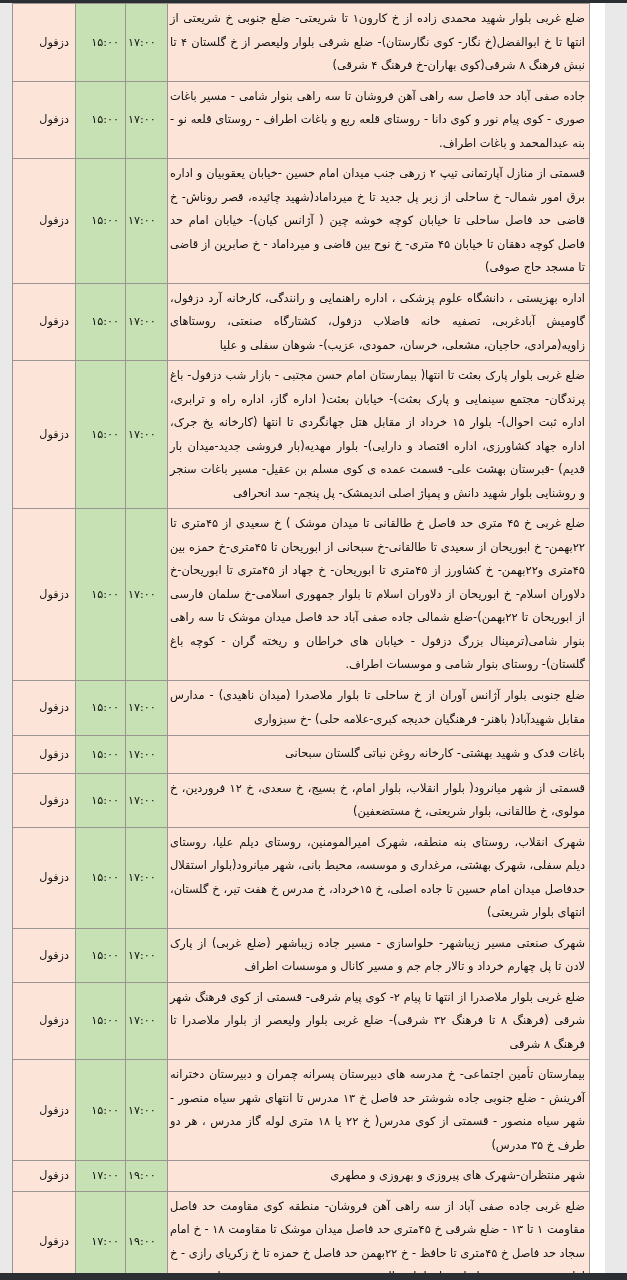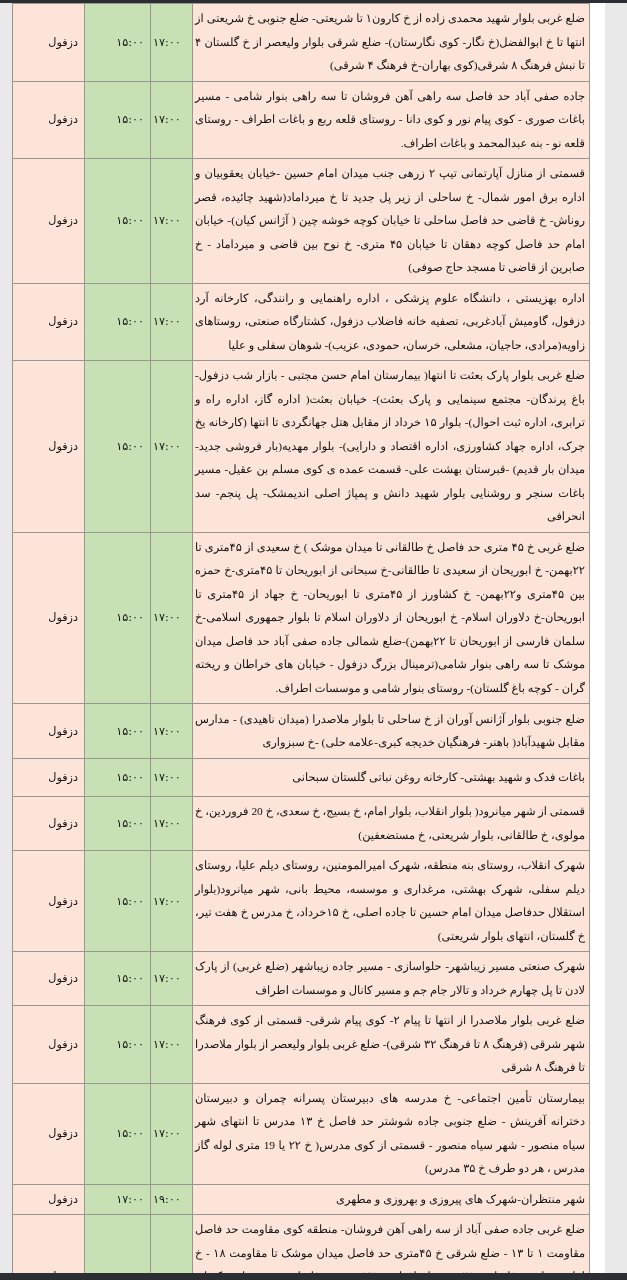--- a/index.html
+++ b/index.html
@@ -16,26 +16,26 @@
     border-collapse:collapse; table-layout:fixed;
     direction:ltr;
   }
   td {
     border:1px solid #9a9590;
     padding:0;
     font-size:11.2px;
     color:#111;
     vertical-align:middle;
   }
-  td.city { width:72px; background:#fde4d8; text-align:right; padding-right:6px; box-sizing:border-box; }
-  td.t1 { width:66px; background:#c7e1b5; text-align:right; padding-right:6px; box-sizing:border-box; }
+  td.city { width:63px; background:#fde4d8; text-align:right; padding-right:6px; box-sizing:border-box; }
+  td.t1 { width:50px; background:#c7e1b5; text-align:right; padding-right:6px; box-sizing:border-box; }
   td.t2 { width:42px; background:#c7e1b5; text-align:left; padding-left:2px; box-sizing:border-box; }
   td.desc {
     background:#fde4d8; direction:rtl; text-align:justify; text-align-last:right;
-    padding:3px 4px 3px 2px; line-height:23.5px; font-size:11.4px;font-family:Liberation Serif, serif;
+    padding:3px 4px 3px 2px; line-height:23.5px; font-size:11.4px;
   }
 </style>
 </head>
 <body>
 
 <div class="topbar"></div>
 <div class="page">
   <table>
     <tbody id="tbody">
         <tr style="height: 70px;">
@@ -83,21 +83,21 @@
         <tr style="height: 38px;">
           <td class="city">دزفول</td>
           <td class="t1">۱۵:۰۰</td>
           <td class="t2">۱۷:۰۰</td>
           <td class="desc">باغات فدک و شهید بهشتی- کارخانه روغن نباتی گلستان سبحانی</td>
         </tr>
         <tr style="height: 43px;">
           <td class="city">دزفول</td>
           <td class="t1">۱۵:۰۰</td>
           <td class="t2">۱۷:۰۰</td>
-          <td class="desc">قسمتی از شهر میانرود( بلوار انقلاب، بلوار امام، خ بسیج، خ سعدی، خ 20 فروردین، خ مولوی، خ طالقانی، بلوار شریعتی، خ مستضعفین)</td>
+          <td class="desc">قسمتی از شهر میانرود( بلوار انقلاب، بلوار امام، خ بسیج، خ سعدی، خ ۱۲ فروردین، خ مولوی، خ طالقانی، بلوار شریعتی، خ مستضعفین)</td>
         </tr>
         <tr style="height: 69px;">
           <td class="city">دزفول</td>
           <td class="t1">۱۵:۰۰</td>
           <td class="t2">۱۷:۰۰</td>
           <td class="desc">شهرک انقلاب، روستای بنه منطقه، شهرک امیرالمومنین، روستای دیلم علیا، روستای دیلم سفلی، شهرک بهشتی، مرغداری و موسسه، محیط بانی، شهر میانرود(بلوار استقلال حدفاصل میدان امام حسین تا جاده اصلی، خ ۱۵خرداد، خ مدرس خ هفت تیر، خ گلستان، انتهای بلوار شریعتی)</td>
         </tr>
         <tr style="height: 48px;">
           <td class="city">دزفول</td>
           <td class="t1">۱۵:۰۰</td>
@@ -107,21 +107,21 @@
         <tr style="height: 52px;">
           <td class="city">دزفول</td>
           <td class="t1">۱۵:۰۰</td>
           <td class="t2">۱۷:۰۰</td>
           <td class="desc">ضلع غربی بلوار ملاصدرا از انتها تا پیام ۲- کوی پیام شرقی- قسمتی از کوی فرهنگ شهر شرقی (فرهنگ ۸ تا فرهنگ ۳۲ شرقی)- ضلع غربی بلوار ولیعصر از بلوار ملاصدرا تا فرهنگ ۸ شرقی</td>
         </tr>
         <tr style="height: 76px;">
           <td class="city">دزفول</td>
           <td class="t1">۱۵:۰۰</td>
           <td class="t2">۱۷:۰۰</td>
-          <td class="desc">بیمارستان تأمین اجتماعی- خ مدرسه های دبیرستان پسرانه چمران و دبیرستان دخترانه آفرینش - ضلع جنوبی جاده شوشتر حد فاصل خ ۱۳ مدرس تا انتهای شهر سیاه منصور - شهر سیاه منصور - قسمتی از کوی مدرس( خ ۲۲ یا 19 متری لوله گاز مدرس ، هر دو طرف خ ۳۵ مدرس)</td>
+          <td class="desc">بیمارستان تأمین اجتماعی- خ مدرسه های دبیرستان پسرانه چمران و دبیرستان دخترانه آفرینش - ضلع جنوبی جاده شوشتر حد فاصل خ ۱۳ مدرس تا انتهای شهر سیاه منصور - شهر سیاه منصور - قسمتی از کوی مدرس( خ ۲۲ یا ۱۸ متری لوله گاز مدرس ، هر دو طرف خ ۳۵ مدرس)</td>
         </tr>
         <tr style="height: 27px;">
           <td class="city">دزفول</td>
           <td class="t1">۱۷:۰۰</td>
           <td class="t2">۱۹:۰۰</td>
           <td class="desc">شهر منتظران-شهرک های پیروزی و بهروزی و مطهری</td>
         </tr>
         <tr style="height: 90px;">
           <td class="city">دزفول</td>
           <td class="t1">۱۷:۰۰</td>

